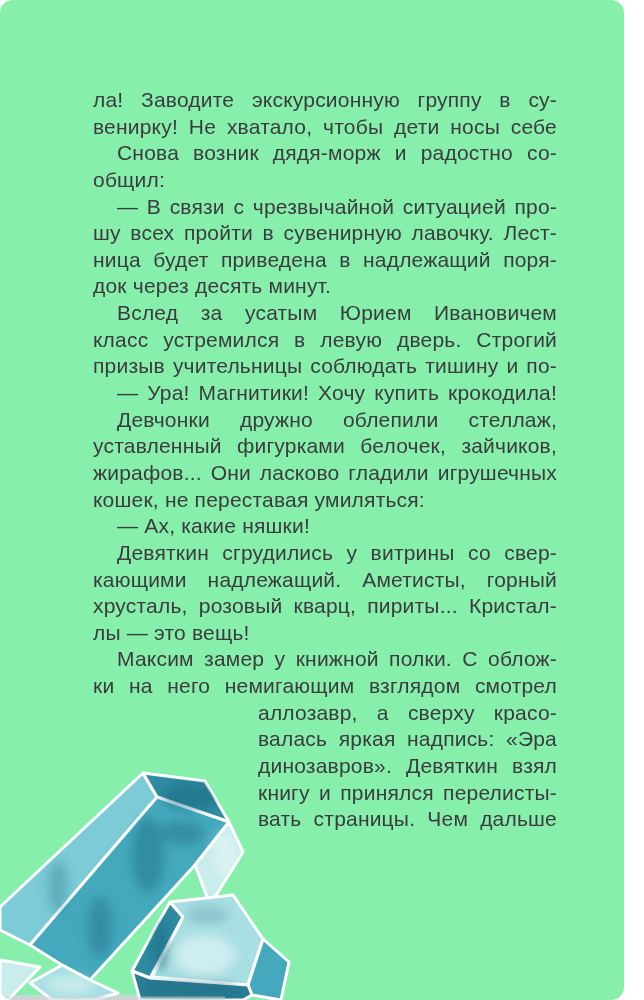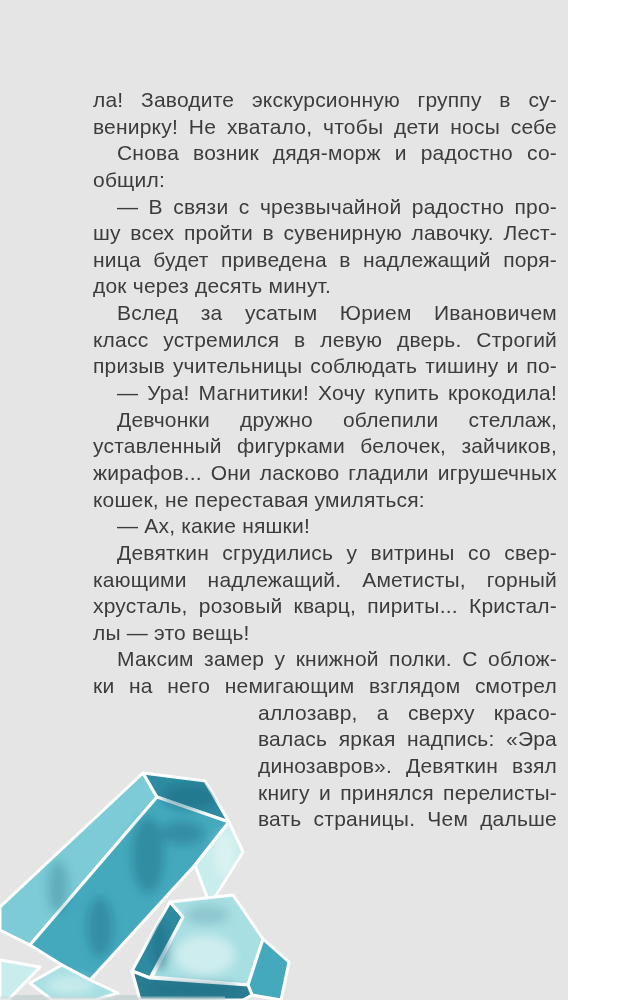--- a/index.html
+++ b/index.html
@@ -1,22 +1,23 @@
 <!DOCTYPE html>
 <html><head>
 <meta charset="utf-8">
 <style>
   html,body { margin:0; padding:0; }
   .page {
     position: relative;
-    width: 568px;
+    width: 624px;
     height: 1000px;
-    background: #e5e5e5;
+    background: #86efac;
     overflow: hidden;
     font-family: "Liberation Sans", sans-serif;
+    border-radius: 13px;
   }
   .textblock {
     position: absolute;
     left: 93px;
     top: 87px;
     width: 464px;
   }
   .line {
     height: 26.65px;
     line-height: 26.65px;
@@ -43,21 +44,21 @@
 </head>
 <body>
 
 <div class="page">
 
   <div class="textblock" style="color: rgb(60, 60, 60);">
       <div class="line j">ла! Заводите экскурсионную группу в су-</div>
       <div class="line j">венирку! Не хватало, чтобы дети носы себе</div>
       <div class="line j indent">Снова возник дядя-морж и радостно со-</div>
       <div class="line">общил:</div>
-      <div class="line j indent">— В связи с чрезвычайной радостно про-</div>
+      <div class="line j indent">— В связи с чрезвычайной ситуацией про-</div>
       <div class="line j">шу всех пройти в сувенирную лавочку. Лест-</div>
       <div class="line j">ница будет приведена в надлежащий поря-</div>
       <div class="line">док через десять минут.</div>
       <div class="line j indent">Вслед за усатым Юрием Ивановичем</div>
       <div class="line j">класс устремился в левую дверь. Строгий</div>
       <div class="line j">призыв учительницы соблюдать тишину и по-</div>
       <div class="line j indent">— Ура! Магнитики! Хочу купить крокодила!</div>
       <div class="line j indent">Девчонки дружно облепили стеллаж,</div>
       <div class="line j">уставленный фигурками белочек, зайчиков,</div>
       <div class="line j">жирафов... Они ласково гладили игрушечных</div>

